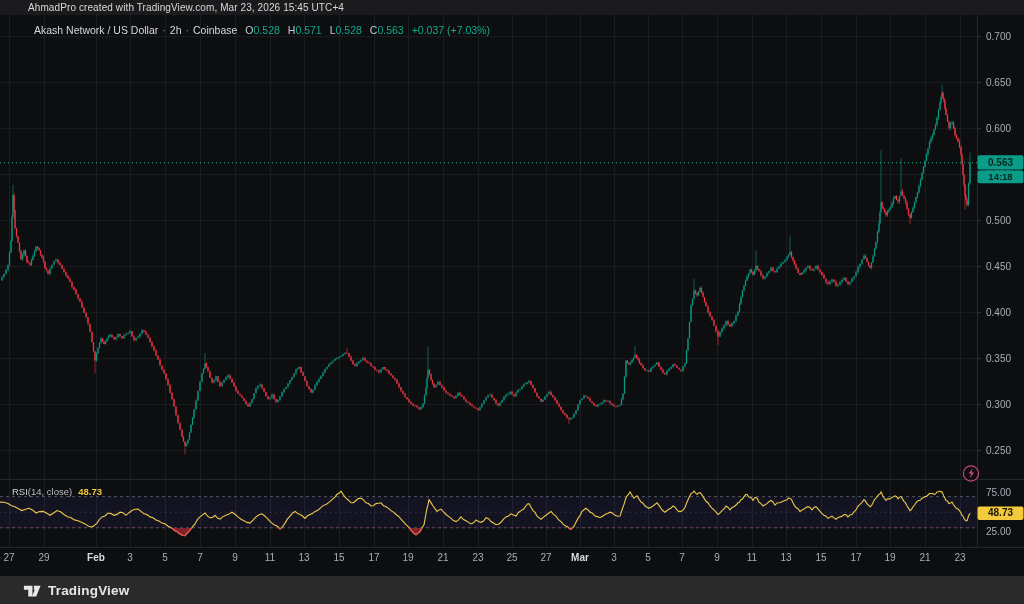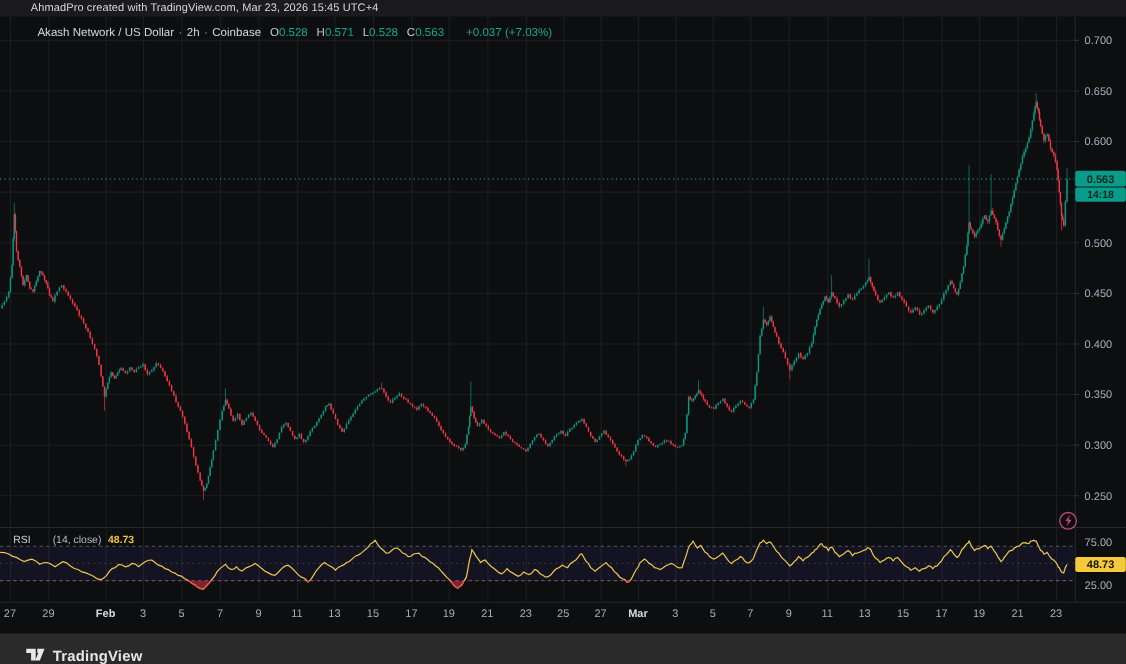--- a/index.html
+++ b/index.html
@@ -6,25 +6,25 @@
   html,body{margin:0;padding:0}
   body{width:1024px;height:604px;background:#0d0e10;font-family:"Liberation Sans",sans-serif;overflow:hidden}
   #app{position:relative;width:1024px;height:604px}
   #chart-svg{position:absolute;left:0;top:0;z-index:1}
   .overlay{position:absolute;z-index:2}
   #attribution-bar{left:0;top:0;width:1024px;height:15px;background:#1b1b1d;color:#d8d8da;font-size:10px;line-height:15px;padding-left:28px;letter-spacing:.1px;white-space:nowrap}
   #legend{left:34px;top:24px;font-size:10.5px;color:#d5d8de;white-space:nowrap}
   .leg-sep{color:#8b8f98;margin:0 4px}
   .leg-k{color:#c6cad1;margin-left:8px}
   .leg-v{color:#12a98e}
-  .leg-change{color:#12a98e;margin-left:20px}
+  .leg-change{color:#12a98e;margin-left:8px}
   #rsi-label{left:12px;top:486px;font-size:9.5px;color:#ced2d9;white-space:nowrap}
-  #rsi-label .rsi-params{margin-left:20px;color:#b7bcc5}
+  #rsi-label .rsi-params{margin-left:0;color:#b7bcc5}
   #rsi-label .rsi-val{color:#f0c43c;margin-left:6px;font-weight:700}
-  #footer-bar{left:0;top:576px;width:1024px;height:28px;background:#2a2a2a;display:flex;align-items:flex-end;padding-left:22px}
+  #footer-bar{left:0;top:576px;width:1024px;height:28px;background:#2a2a2a;display:flex;align-items:center;padding-left:22px}
   #footer-brand{color:#e6e6e8;font-weight:700;font-size:13.5px;margin-left:7px;letter-spacing:.2px}
   svg text{font-family:"Liberation Sans",sans-serif}
 </style>
 </head>
 <body>
 
 <div id="app">
 
   <svg id="chart-svg" width="1024" height="604" viewBox="0 0 1024 604">
     <g id="plot-layer">

